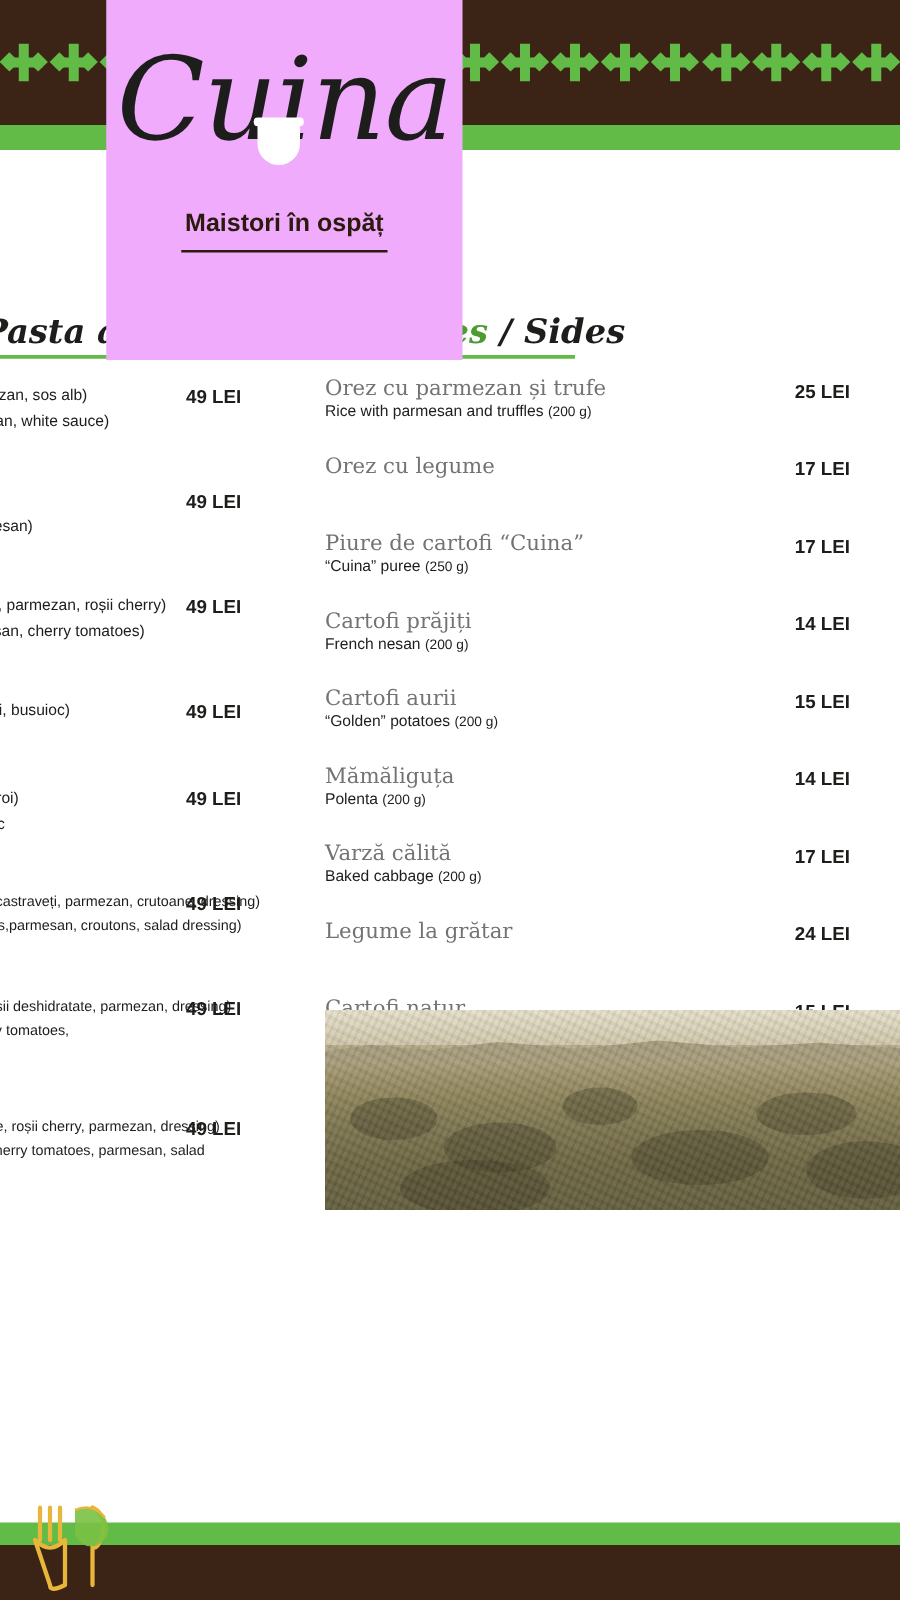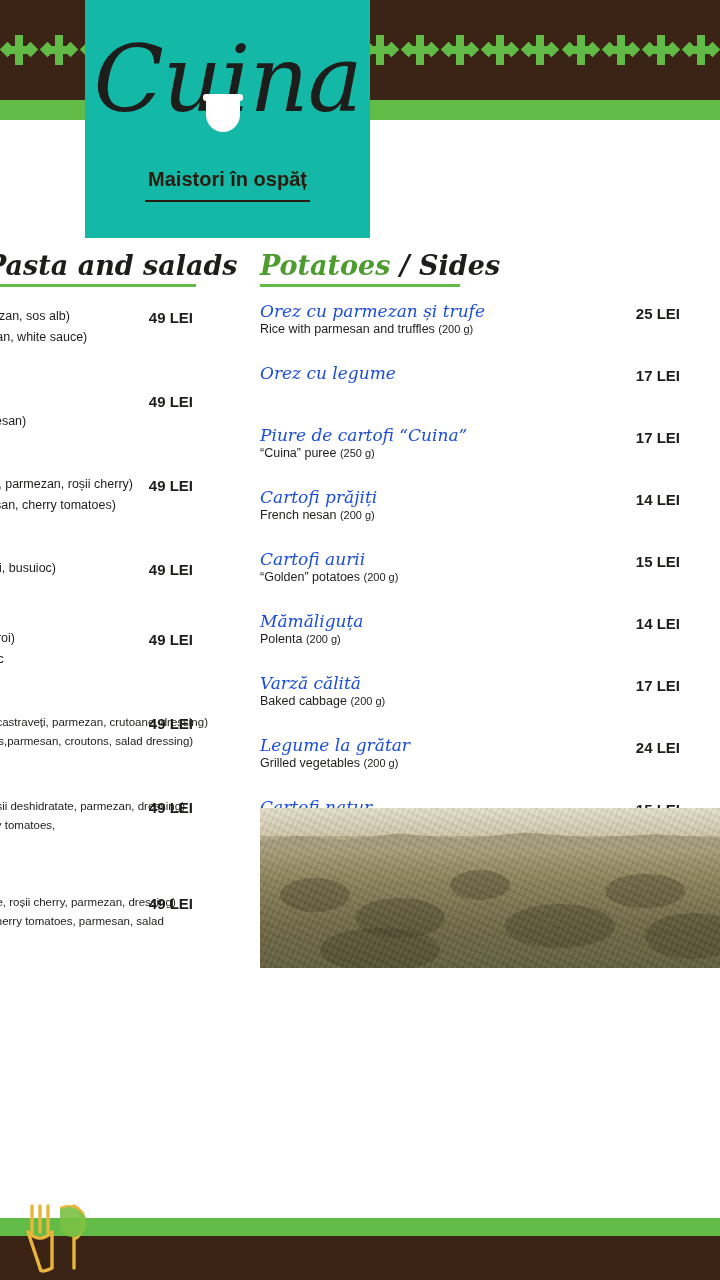--- a/index.html
+++ b/index.html
@@ -37,22 +37,22 @@
   .motif .d1 { left:-2px; top:9px; }
   .motif .d2 { right:-2px; top:9px; }
 
   .green-strip {
     position:absolute; top:100px; left:0; width:720px; height:20px;
     background:#62bb46;
   }
 
   
   .logo-block {
-    position:absolute; top:0; left:85px; width:285px; height:238px;
-    background:#14b8a6;
+    position:absolute; top:0; left:85px; width:285px; height:288px;
+    background:#f0abfc;
     z-index:5;
   }
   .logo-word {
     position:absolute; top:34px; left:0; width:285px;
     text-align:center;
     font-family:"DejaVu Serif", serif;
     font-style:italic;
     font-size:92px;
     color:#1d1d1b;
     letter-spacing:-1px;
@@ -110,23 +110,22 @@
   .right-rule { width:200px; }
 
   
   .item {
     position:relative;
     margin-top:16px;
     min-height:46px;
   }
   .item-name {
     font-family:"DejaVu Serif", serif;
-    font-style:italic;
     font-size:17px;
-    color:#1d4ed8;
+    color:#737373;
     line-height:1.05;
     white-space:nowrap;
   }
   .item-desc {
     font-size:12.5px;
     color:#1d1d1b;
     line-height:1.2;
     margin-top:1px;
     white-space:nowrap;
   }
@@ -403,24 +402,20 @@
       <div class="item-name">Varză călită</div>
       <div class="item-desc">
         <span>Baked cabbage</span>
         <span class="g">(200 g)</span>
       </div>
       <div class="item-price">17 LEI</div>
     </div>
 
     <div class="item">
       <div class="item-name">Legume la grătar</div>
-      <div class="item-desc">
-        <span>Grilled vegetables</span>
-        <span class="g">(200 g)</span>
-      </div>
       <div class="item-price">24 LEI</div>
     </div>
 
     <div class="item">
       <div class="item-name">Cartofi natur</div>
       <div class="item-desc">
         <span>Boiled potatoes</span>
         <span class="g">(200 g)</span>
       </div>
       <div class="item-price">15 LEI</div>

